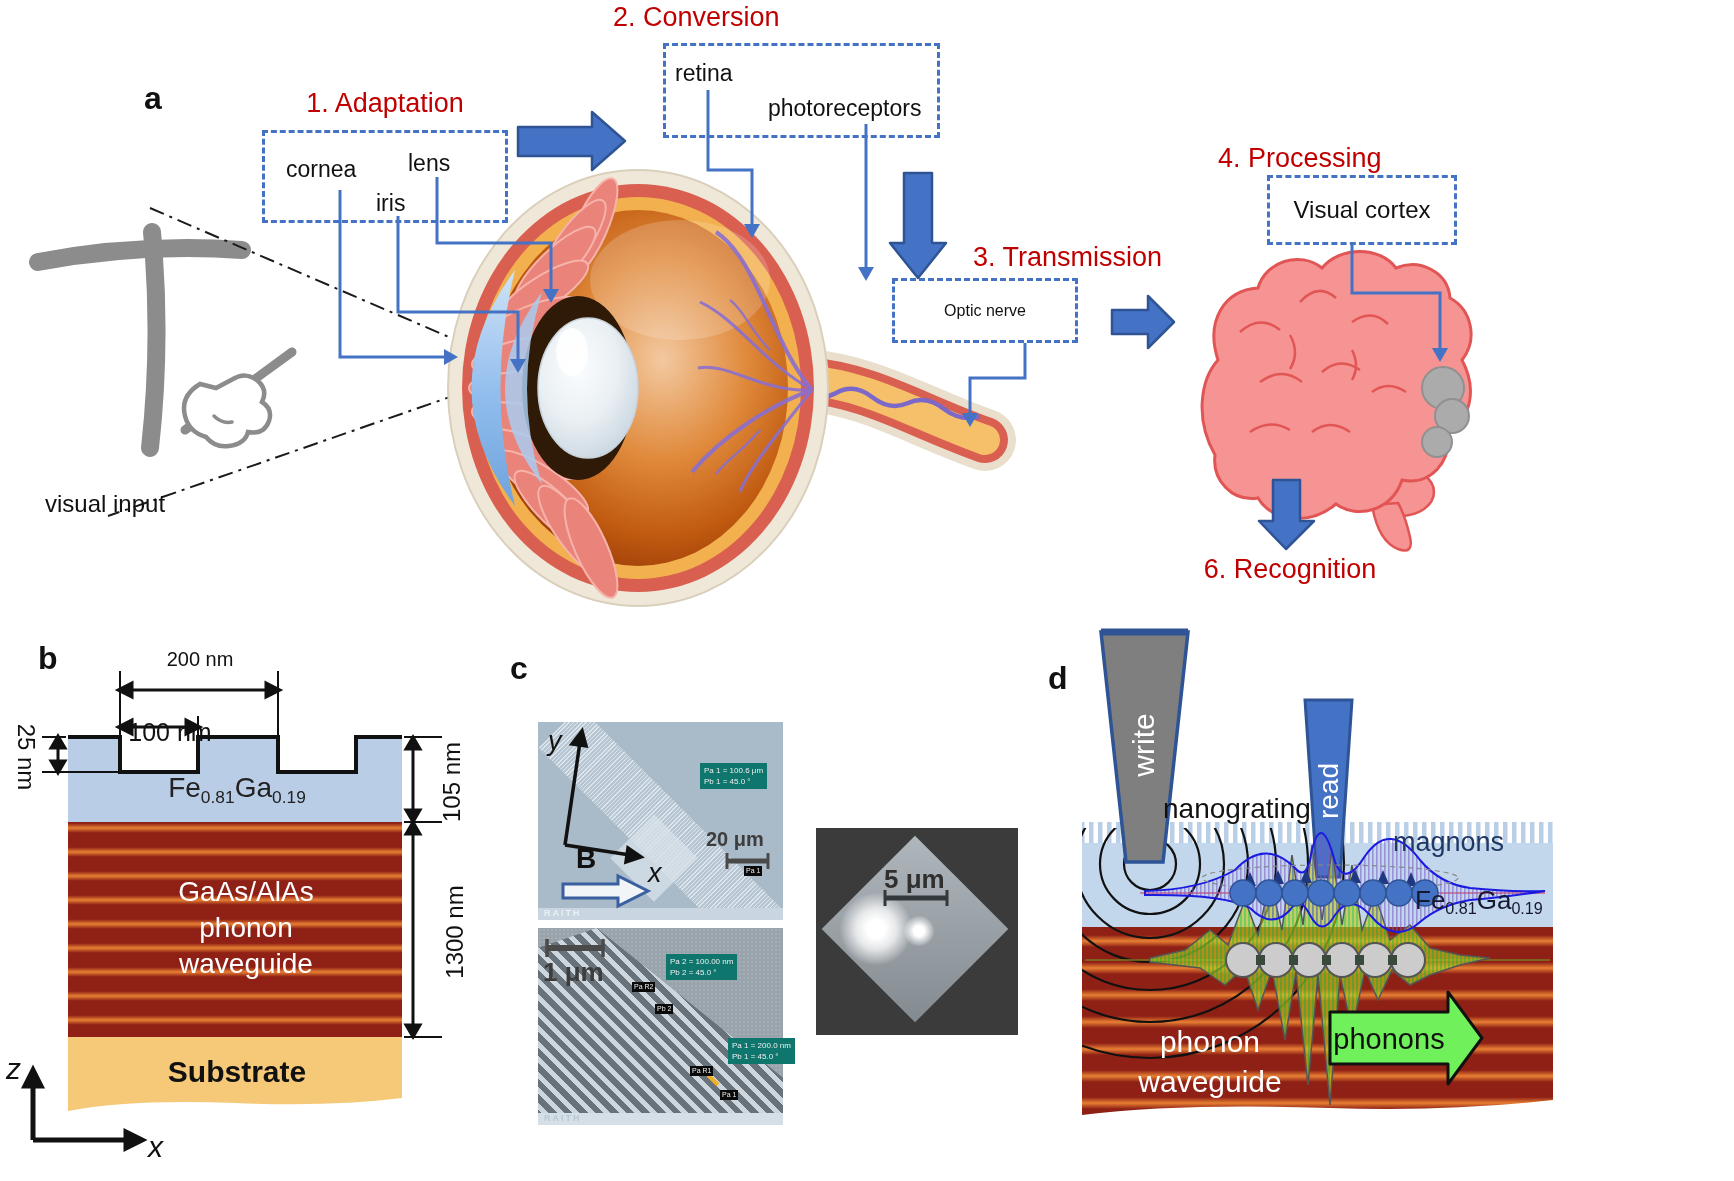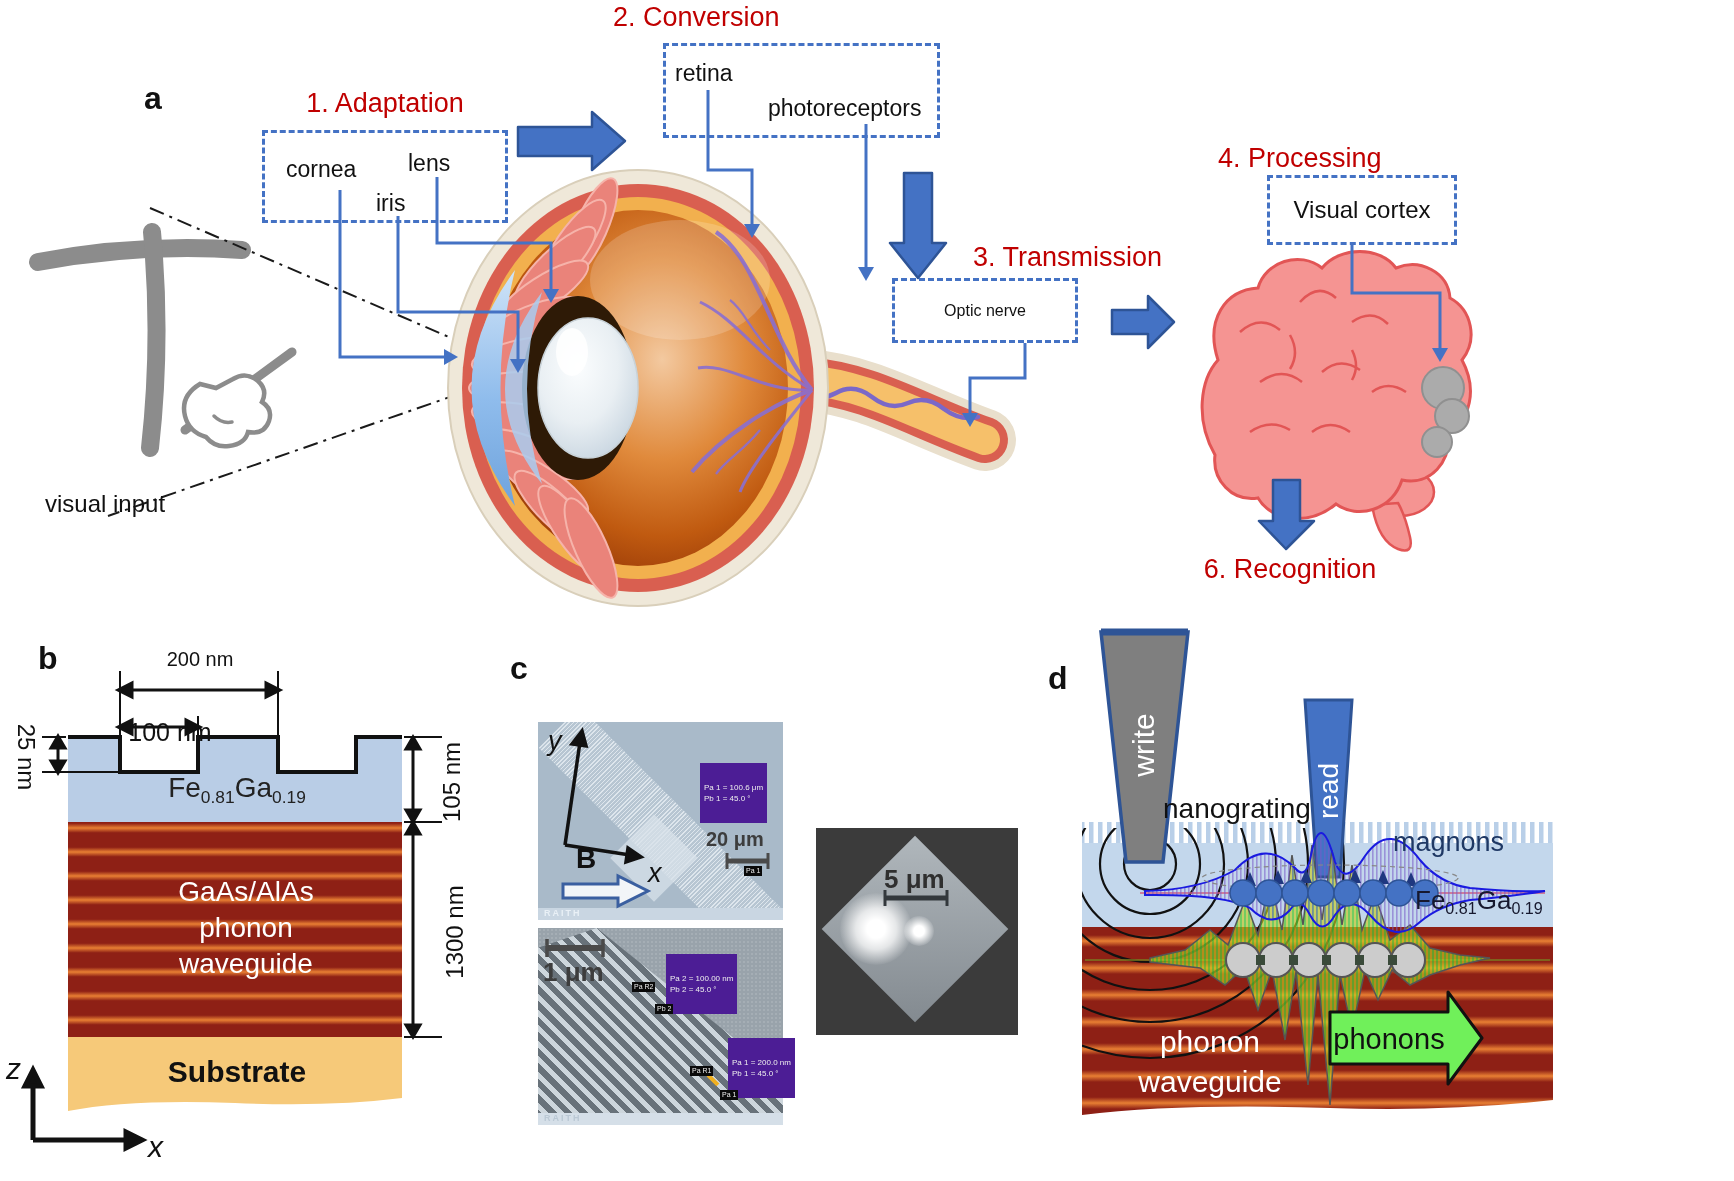--- a/index.html
+++ b/index.html
@@ -7,21 +7,21 @@
        font-family:"Liberation Sans", sans-serif;}
   .abs{position:absolute;}
   .lbl{position:absolute;color:#111;font-size:23px;white-space:nowrap;}
   .step{position:absolute;color:#C00000;font-size:27px;white-space:nowrap;}
   .dashbox{position:absolute;border:3px dashed #4472C4;box-sizing:border-box;}
   .ctr{text-align:center;}
   .sub{font-size:0.62em;position:relative;top:0.32em;}
   .rot90{transform:rotate(90deg);}
   .rotm90{transform:rotate(-90deg);}
   .white{color:#fff;}
-  .semtxt{color:#eee;background:#4c1d95;font-size:8px;line-height:11px;padding:19px 4px;white-space:nowrap;}
+  .semtxt{color:#eee;background:#0f766e;font-size:8px;line-height:11px;padding:2px 4px;white-space:nowrap;}
   .semtag{position:absolute;color:#eee;background:#0a0a0a;font-size:7px;line-height:8px;padding:1px 2px;white-space:nowrap;}
   .scale{position:absolute;color:#3d3d3d;font-weight:bold;font-size:20px;white-space:nowrap;}
   svg{position:absolute;left:0;top:0;pointer-events:none;}
   .semimg{position:absolute;overflow:hidden;}
 </style>
 </head>
 <body>
 
 <div id="fig">
 

